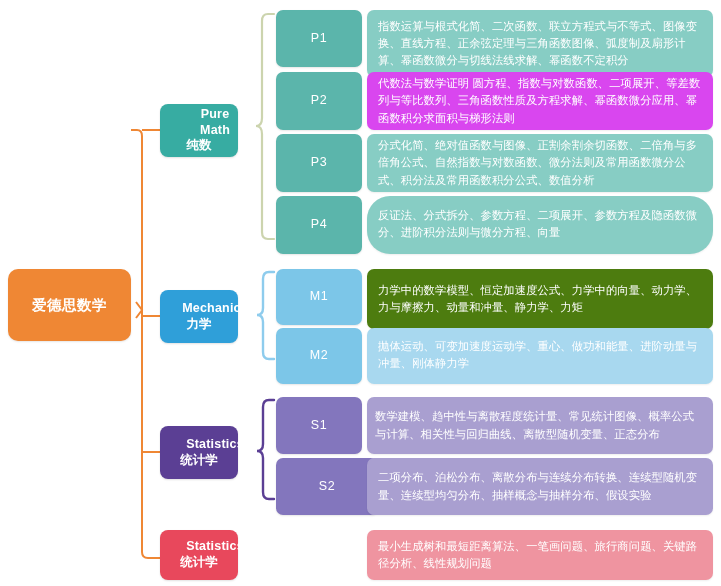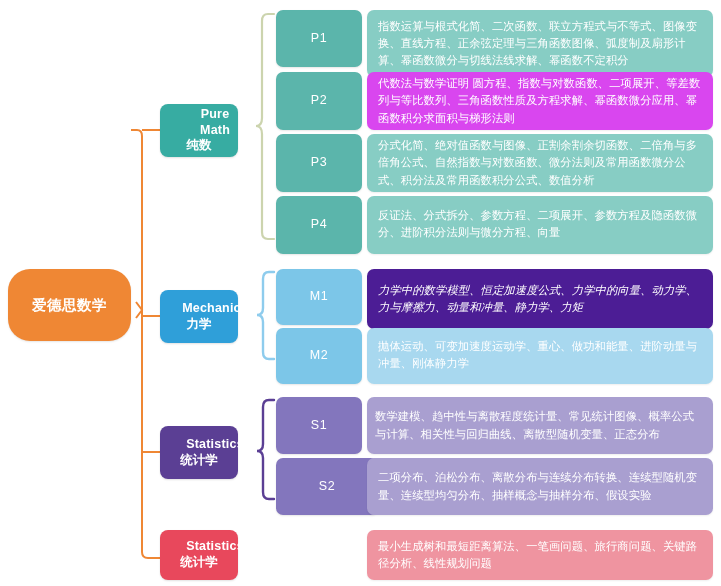--- a/index.html
+++ b/index.html
@@ -47,21 +47,21 @@
     line-height: 1.25;
     padding: 3px 6px;
   }
 
   
   .root-node {
     background: #ef8734;
     font-size: 14.5px;
     font-weight: bold;
     letter-spacing: 0.5px;
-    border-radius: 22px;
+    border-radius: 10px;
     box-shadow: 0 1px 2px rgba(0,0,0,0.10);
   }
 
   
   .branch-node {
     font-size: 12.5px;
     font-weight: bold;
     border-radius: 8px;
     flex-direction: column;
     box-shadow: 0 1px 2px rgba(0,0,0,0.12);
@@ -159,33 +159,33 @@
   <div class="node code-node" style="left:276px; top:134px; width:86px; height:58px; background:#5bb5ab;">
     <span>P3</span>
   </div>
   <div class="node desc-node" style="left:367px; top:134px; width:346px; height:58px; background:#87cdc4;">
     <span class="inner">分式化简、绝对值函数与图像、正割余割余切函数、二倍角与多倍角公式、自然指数与对数函数、微分法则及常用函数微分公式、积分法及常用函数积分公式、数值分析</span>
   </div>
 
   <div class="node code-node" style="left:276px; top:196px; width:86px; height:58px; background:#5bb5ab;">
     <span>P4</span>
   </div>
-  <div class="node desc-node desc-top" style="left:367px; top:196px; width:346px; height:58px; background:#87cdc4; padding-top:11px;">
+  <div class="node desc-node desc-top" style="left:367px; top:196px; width:346px; height:58px; background:#87cdc4; padding-top:11px;border-radius:23px;">
     <span class="inner">反证法、分式拆分、参数方程、二项展开、参数方程及隐函数微分、进阶积分法则与微分方程、向量</span>
   </div>
 
   <div class="node branch-node" style="left:160px; top:290px; width:78px; height:53px; background:#2f9fd9;">
     <span class="en">Mechanics</span>
     <span class="zh">力学</span>
   </div>
 
   <div class="node code-node" style="left:276px; top:269px; width:86px; height:56px; background:#7cc6e8;">
     <span>M1</span>
   </div>
-  <div class="node desc-node" style="left:367px; top:269px; width:346px; height:60px; background:#4c1d95;font-style:italic;">
+  <div class="node desc-node" style="left:367px; top:269px; width:346px; height:60px; background:#4d7c0f;">
     <span class="inner">力学中的数学模型、恒定加速度公式、力学中的向量、动力学、力与摩擦力、动量和冲量、静力学、力矩</span>
   </div>
 
   <div class="node code-node" style="left:276px; top:328px; width:86px; height:56px; background:#7cc6e8;">
     <span>M2</span>
   </div>
   <div class="node desc-node desc-top" style="left:367px; top:328px; width:346px; height:56px; background:#a8d8ef; padding-top:10px;">
     <span class="inner">抛体运动、可变加速度运动学、重心、做功和能量、进阶动量与冲量、刚体静力学</span>
   </div>
 

